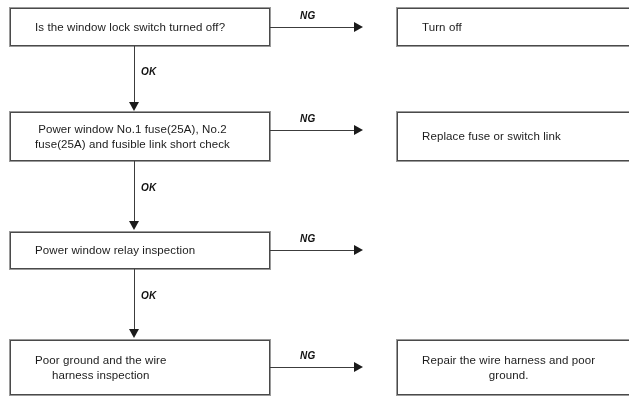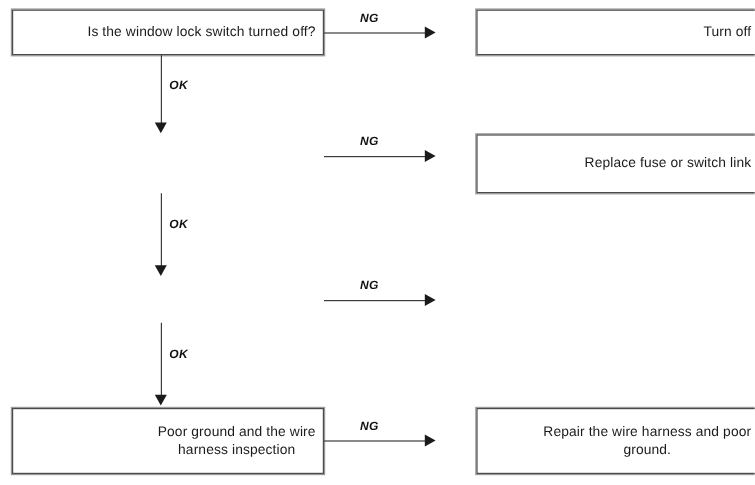--- a/index.html
+++ b/index.html
@@ -21,27 +21,27 @@
 
   
   .node {
     position: absolute;
     box-sizing: border-box;
     background: #ffffff;
     border: 1px solid #4a4a4a;
     box-shadow: 0 0 0 1px #9a9a9a;
     display: flex;
     align-items: center;
-    justify-content: flex-end;
+    justify-content: flex-start;
     text-align: center;
     color: #1b1b1b;
     font-size: 11.5px;
     line-height: 15px;
     letter-spacing: 0.1px;
-    padding: 2px 6px;
+    padding: 2px 24px;
   }
   .node .node-label {
     display: block;
     white-space: pre-line;
   }
 
   
   .col-left  { left: 10px;  width: 260px; }
   .col-right { left: 365px; width: 236px; margin-left: 32px; }
 
@@ -101,31 +101,38 @@
     <span class="node-label">Turn off</span>
   </div>
   <div class="hline" style="left:270px; top:27px; width:85px;"></div>
   <div class="arrow-right" style="left:354px; top:22px;"></div>
   <div class="edge-label" style="left:300px; top:10px;">NG</div>
 
   <div class="vline" style="left:134px; top:46px; height:58px;"></div>
   <div class="arrow-down" style="left:129px; top:102px;"></div>
   <div class="edge-label" style="left:141px; top:66px;">OK</div>
 
+  <div class="node col-left row2">
+    <span class="node-label">Power window No.1 fuse(25A), No.2
+fuse(25A) and fusible link short check</span>
+  </div>
   <div class="node col-right row2">
     <span class="node-label">Replace fuse or switch link</span>
   </div>
   <div class="hline" style="left:270px; top:130px; width:85px;"></div>
   <div class="arrow-right" style="left:354px; top:125px;"></div>
   <div class="edge-label" style="left:300px; top:113px;">NG</div>
 
   <div class="vline" style="left:134px; top:161px; height:62px;"></div>
   <div class="arrow-down" style="left:129px; top:221px;"></div>
   <div class="edge-label" style="left:141px; top:182px;">OK</div>
 
+  <div class="node col-left row3">
+    <span class="node-label">Power window relay inspection</span>
+  </div>
   <div class="hline" style="left:270px; top:250px; width:85px;"></div>
   <div class="arrow-right" style="left:354px; top:245px;"></div>
   <div class="edge-label" style="left:300px; top:233px;">NG</div>
 
   <div class="vline" style="left:134px; top:269px; height:62px;"></div>
   <div class="arrow-down" style="left:129px; top:329px;"></div>
   <div class="edge-label" style="left:141px; top:290px;">OK</div>
 
   <div class="node col-right row4">
     <span class="node-label">Repair the wire harness and poor

